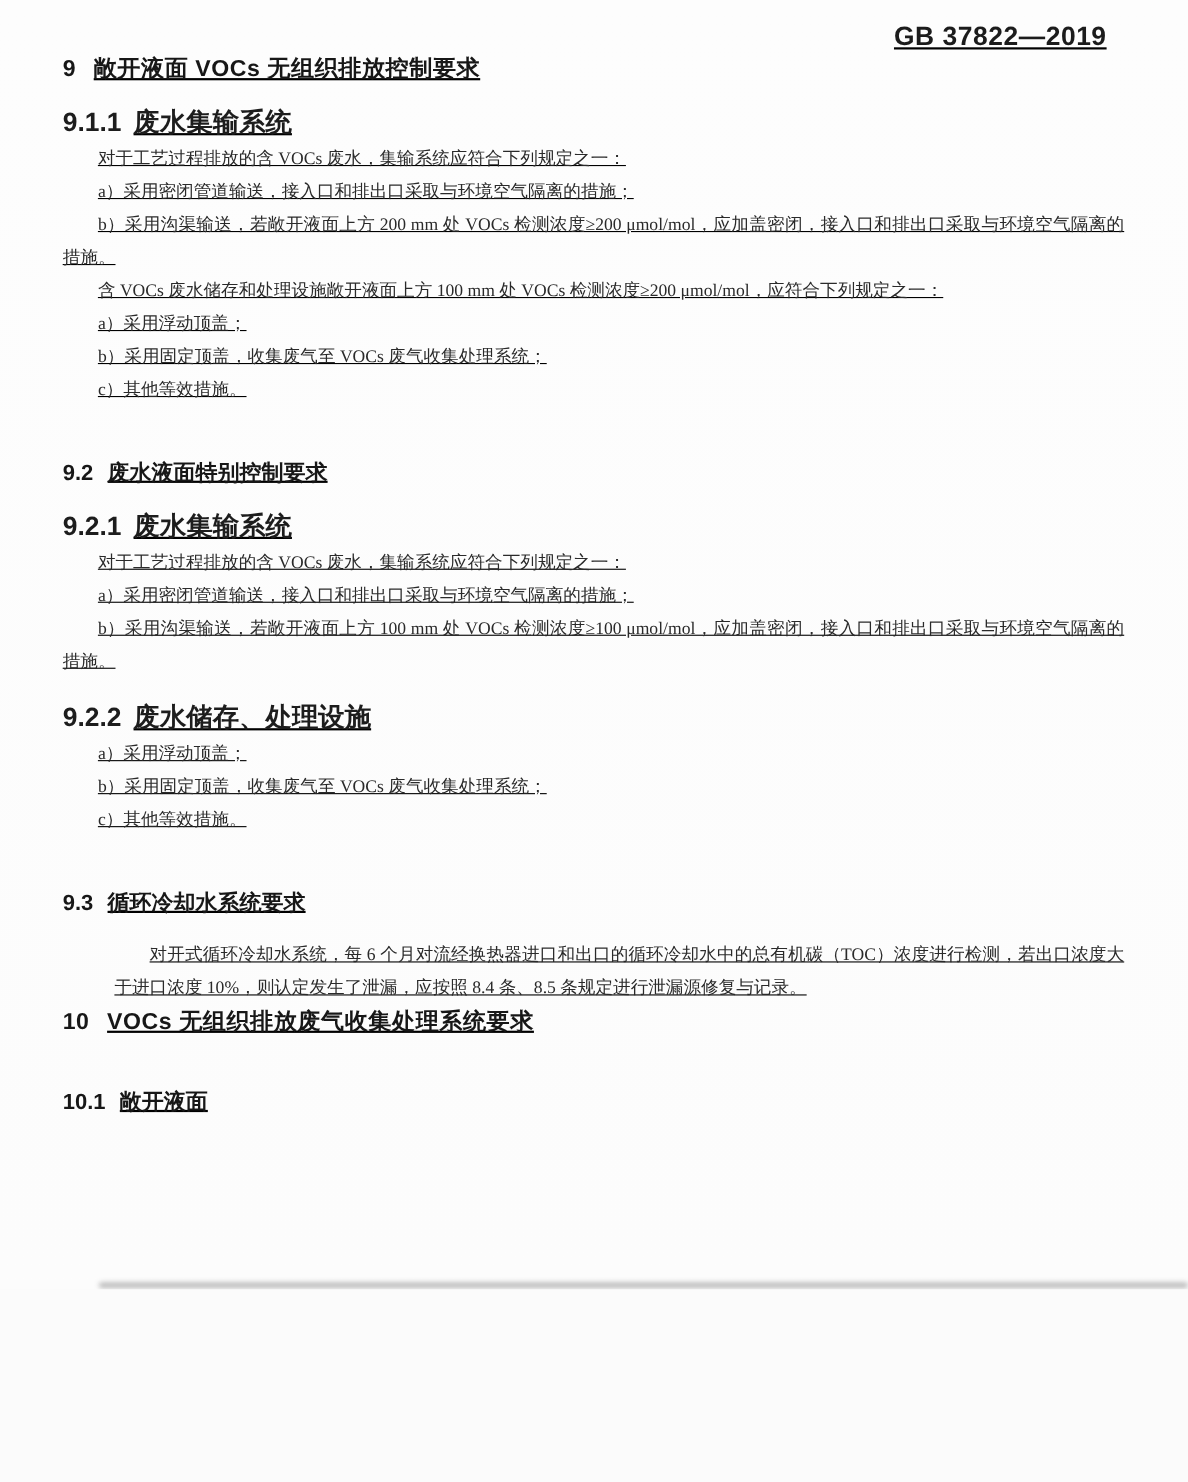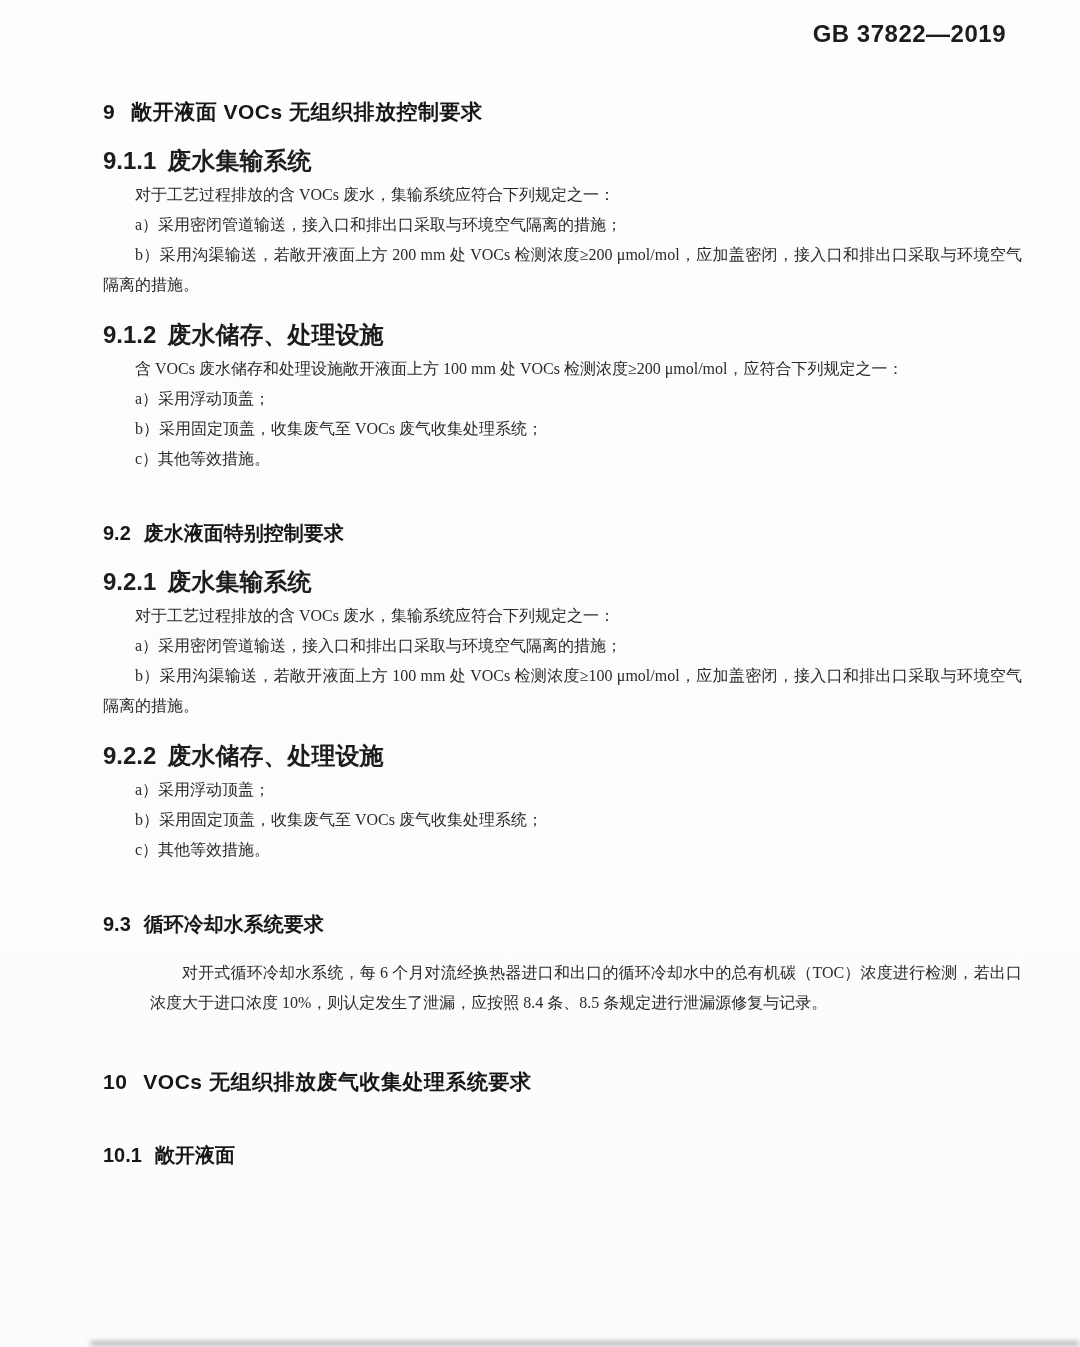--- a/index.html
+++ b/index.html
@@ -4,44 +4,44 @@
 <style>
   html, body { margin: 0; padding: 0; }
   body {
     width: 1080px; height: 1347px;
     background: #fbfbfb;
     overflow: hidden;
     font-family: "Liberation Serif", serif;
   }
   .page {
     position: relative;
-    width: 1080px; height: 1347px;
+    width: 1080px; height: 1172px;
     background: linear-gradient(180deg, #fdfdfd 0%, #fcfcfc 100%);
     box-sizing: border-box;
-    padding: 20px 58px 0 103px;
+    padding: 20px 58px 0 57px;
     overflow: hidden;
+    text-decoration: underline;
   }
   .doc-header {
     text-align: right;
     font-family: "Liberation Sans", sans-serif;
     font-weight: 700;
     font-size: 24px;
     letter-spacing: 0.5px;
     color: #1c1c1c;
     padding-right: 16px;
   }
   .blk { color: #262626; }
   .num { display: inline-block; }
 
   .h1 {
     font-family: "Liberation Sans", sans-serif;
     font-weight: 700;
     font-size: 21px;
     color: #171717;
-    margin-top: 50px;
     letter-spacing: 0.5px;
   }
   .h1 .num { margin-right: 16px; }
 
   .h2 {
     font-family: "Liberation Sans", sans-serif;
     font-weight: 700;
     font-size: 20px;
     color: #171717;
     margin-top: 46px;
@@ -83,21 +83,20 @@
 
 <div class="page">
   <div class="doc-header">GB 37822—2019</div>
 
   <div>
       <div class="blk h1"><span class="num">9</span><span class="txt">敞开液面 VOCs 无组织排放控制要求</span></div>
       <div class="blk h3"><span class="num">9.1.1</span><span class="txt">废水集输系统</span></div>
       <div class="blk para">对于工艺过程排放的含 VOCs 废水，集输系统应符合下列规定之一：</div>
       <div class="blk para">a）采用密闭管道输送，接入口和排出口采取与环境空气隔离的措施；</div>
       <div class="blk para">b）采用沟渠输送，若敞开液面上方 200 mm 处 VOCs 检测浓度≥200 μmol/mol，应加盖密闭，接入口和排出口采取与环境空气隔离的措施。</div>
-      <div class="blk h3"><span class="num">9.1.2</span><span class="txt">废水储存、处理设施</span></div>
       <div class="blk para">含 VOCs 废水储存和处理设施敞开液面上方 100 mm 处 VOCs 检测浓度≥200 μmol/mol，应符合下列规定之一：</div>
       <div class="blk para">a）采用浮动顶盖；</div>
       <div class="blk para">b）采用固定顶盖，收集废气至 VOCs 废气收集处理系统；</div>
       <div class="blk para">c）其他等效措施。</div>
       <div class="blk h2"><span class="num">9.2</span><span class="txt">废水液面特别控制要求</span></div>
       <div class="blk h3"><span class="num">9.2.1</span><span class="txt">废水集输系统</span></div>
       <div class="blk para">对于工艺过程排放的含 VOCs 废水，集输系统应符合下列规定之一：</div>
       <div class="blk para">a）采用密闭管道输送，接入口和排出口采取与环境空气隔离的措施；</div>
       <div class="blk para">b）采用沟渠输送，若敞开液面上方 100 mm 处 VOCs 检测浓度≥100 μmol/mol，应加盖密闭，接入口和排出口采取与环境空气隔离的措施。</div>
       <div class="blk h3"><span class="num">9.2.2</span><span class="txt">废水储存、处理设施</span></div>

